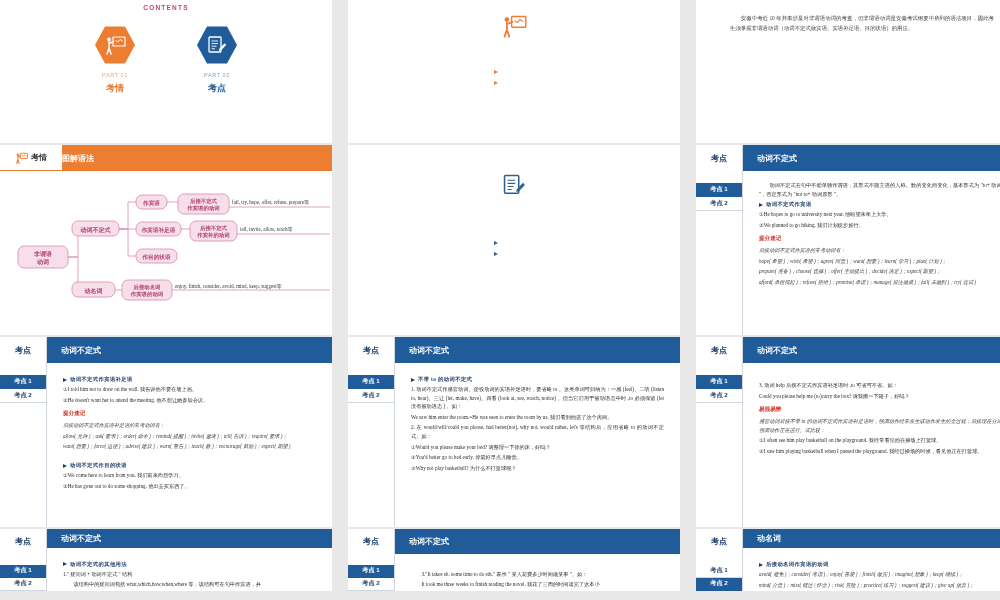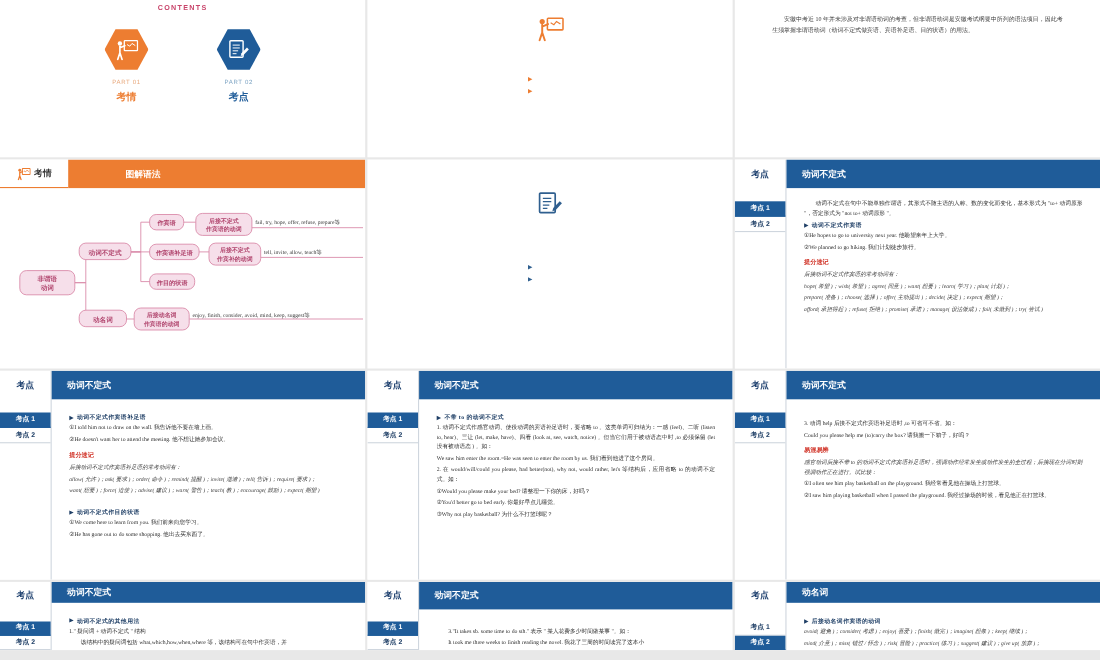--- a/index.html
+++ b/index.html
@@ -7,21 +7,21 @@
     width:1000px;height:600px;
     background:#e8e8e8;
     font-family:"Liberation Sans","DejaVu Sans",sans-serif;
     overflow:hidden;
   }
   .deck{
     width:960px;height:600px;
     display:grid;
     grid-template-columns:332px 332px 332px;
     grid-template-rows:143px 190px 190px 62px;
-    gap:2px 2px;
+    gap:2px 16px;
     background:#e8e8e8;
   }
   .slide{
     background:#ffffff;
     position:relative;
     overflow:hidden;
   }
 
   
   .contents-title{
@@ -81,21 +81,21 @@
   
   .kq-head{display:flex;height:26px;}
   .kq-tab{
     width:62px;display:flex;align-items:center;justify-content:center;gap:3px;
     background:#fff;border-bottom:1px solid #ed7d31;
   }
   .kq-tab .lbl{font-size:8px;color:#333;font-weight:bold;}
   .kq-bar{
     flex:1;background:#ed7d31;color:#fff;
     display:flex;align-items:center;
-    font-size:8px;font-weight:bold;padding-left:52px;box-sizing:border-box;
+    font-size:8px;font-weight:bold;box-sizing:border-box;
   }
   .mindmap{position:relative;height:164px;}
   .mindmap svg{position:absolute;left:0;top:0;}
 
   
   .kd{display:flex;height:100%;}
   .kd-side{
     width:46px;flex:none;border-right:1px solid #cfd6de;
     display:flex;flex-direction:column;background:#fff;
   }

